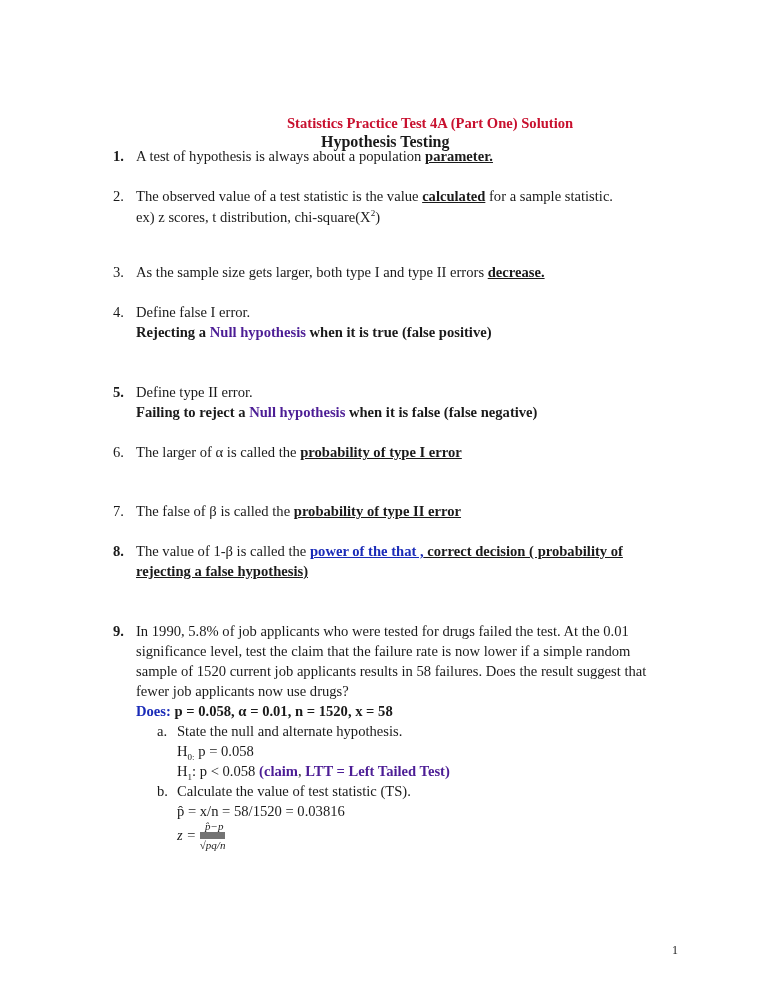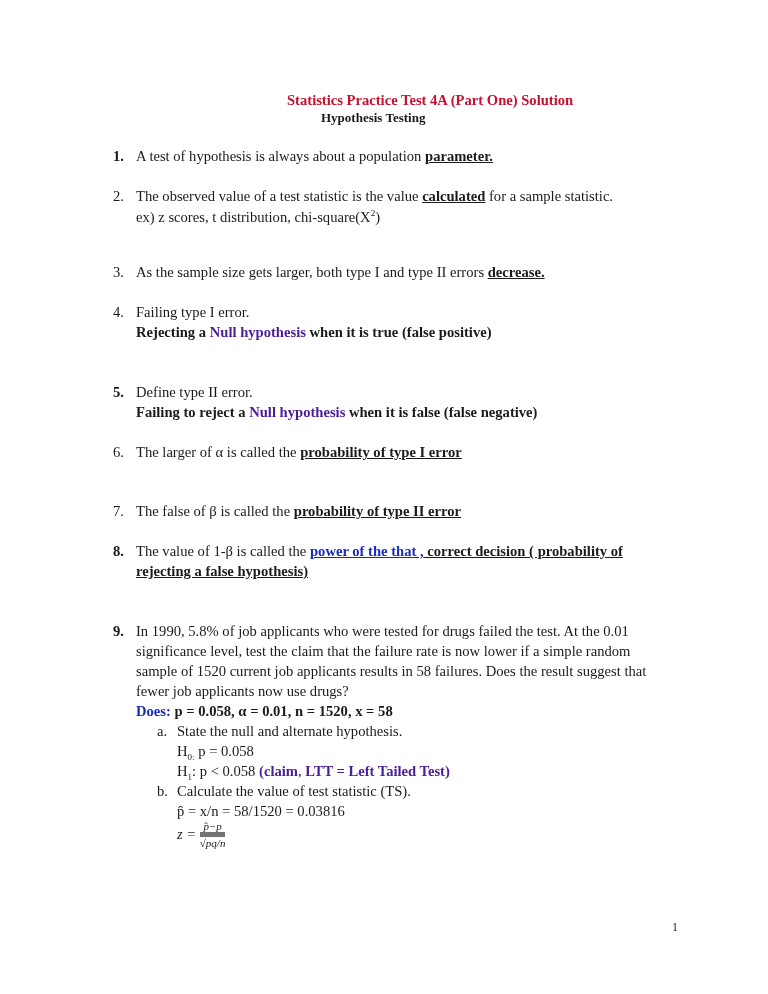--- a/index.html
+++ b/index.html
@@ -1,32 +1,32 @@
 <!DOCTYPE html>
 <html><head>
 <meta charset="utf-8">
 <style>
   html, body { margin: 0; padding: 0; background: #ffffff; }
   body { width: 768px; height: 994px; position: relative; overflow: hidden;
          font-family: "Liberation Serif", "DejaVu Serif", serif; color: #1a1a1a; font-size: 14.6px; }
-  .abs { position: absolute; white-space: nowrap; }
+  .abs { position: absolute; white-space: nowrap; margin-top: 23px; }
   .title { left: 287px; top: 92px; color: #c8102e; font-weight: bold; font-size: 14.6px; }
-  .subtitle { left: 321px; top: 110px; font-weight: bold; font-size: 13px; }
+  .subtitle { left: 321px; top: 110px; font-weight: bold; font-size: 16px; }
   .num { position: absolute; left: 113px; }
   .num.b { font-weight: bold; }
   .line { position: absolute; left: 136px; white-space: nowrap; }
   .b { font-weight: bold; }
   .u { text-decoration: underline; }
   .red { color: #4c1d95; }
   .blue { color: #1a2bb8; }
   .lbl { position: absolute; left: 157px; }
   .sub { position: absolute; left: 177px; white-space: nowrap; }
   sub, sup { font-size: 9px; }
   .frac { display: inline-block; vertical-align: middle; text-align: center; font-style: italic; font-size: 11px; line-height: 1.1; }
-  .frac .top { display: block; border-bottom: 5px solid #737373; padding: 0 2px; }
+  .frac .top { display: block; border-bottom: 7px solid #737373; padding: 0 2px; text-align: right; }
   .frac .bot { display: block; }
   .pagenum { left: 672px; top: 920px; font-size: 12px; }
 </style>
 </head>
 <body>
 
 <div class="abs title">Statistics Practice Test 4A (Part One) Solution</div>
 <div class="abs subtitle b">Hypothesis Testing</div>
 
 <div>
@@ -48,21 +48,21 @@
 
 <div>
   <span class="num" style="top:264px">3.</span>
   <div class="line" style="top:264px">
     <span>As the sample size gets larger, both type I and type II errors </span><span class="b u">decrease.</span>
   </div>
 </div>
 
 <div>
   <span class="num" style="top:304px">4.</span>
-  <div class="line" style="top:304px">Failing type I error.</div>
+  <div class="line" style="top:304px">Define false I error.</div>
   <div class="line b" style="top:324px">
     <span>Rejecting a </span><span class="red">Null hypothesis</span><span> when it is true (false positive)</span>
   </div>
 </div>
 
 <div>
   <span class="num b" style="top:384px">5.</span>
   <div class="line" style="top:384px">Define type II error.</div>
   <div class="line b" style="top:404px">
     <span>Failing to reject a </span><span class="red">Null hypothesis</span><span> when it is false (false negative)</span>

